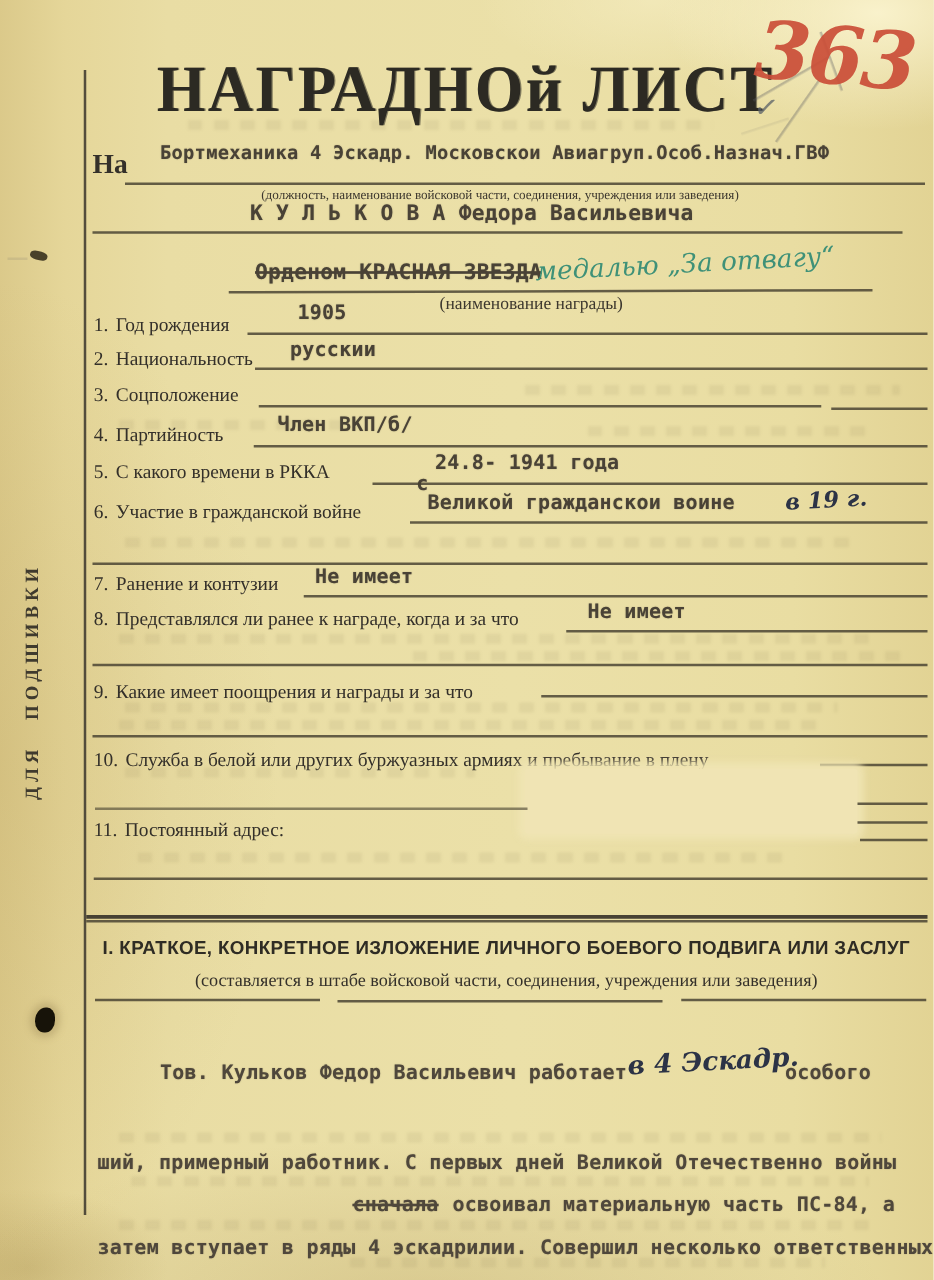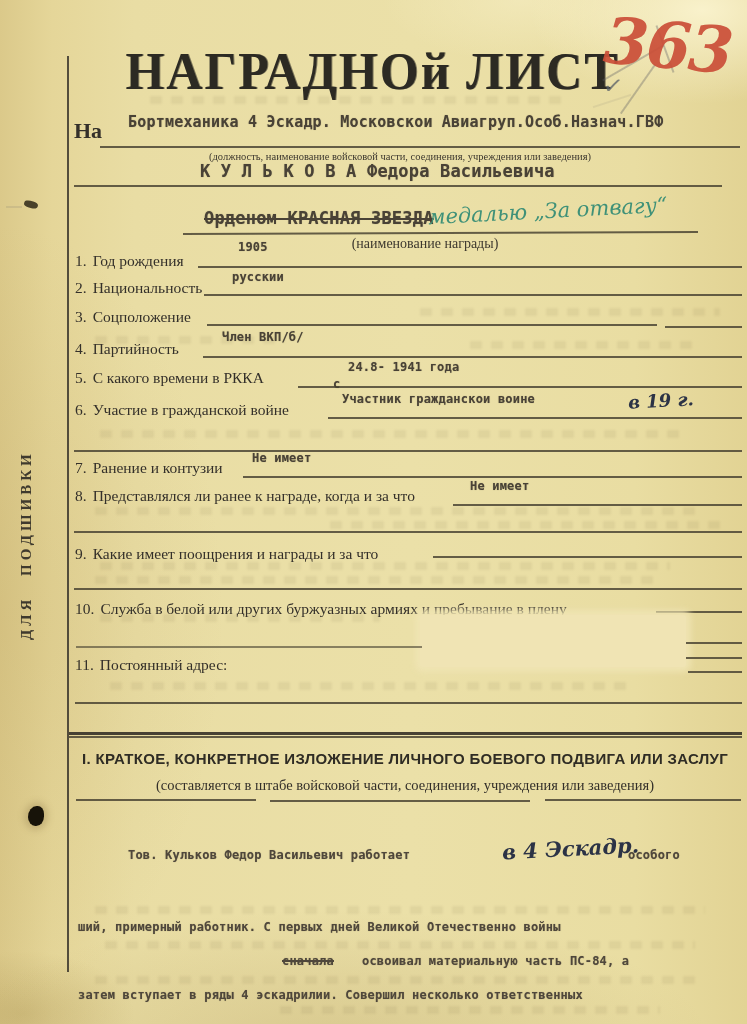--- a/index.html
+++ b/index.html
@@ -13,21 +13,21 @@
       radial-gradient(ellipse 500px 180px at 45% 102%, rgba(168,142,78,.28), rgba(168,142,78,0) 75%),
       radial-gradient(ellipse 160px 90px at 3% 99%, rgba(160,135,70,.3), rgba(160,135,70,0) 70%),
       linear-gradient(90deg,#dbc98a 0,#e5d699 7%,#e9dda4 18%,#ebe0a8 55%,#e9dda2 85%,#e2d394 100%);
   }
   .rule{position:absolute;height:1.6px;background:#45402f;opacity:.82;}
   .rule.thick{height:2.6px;opacity:.92;background:#39342a;}
   .vline{position:absolute;width:2.2px;background:#3a352b;opacity:.85;}
   .label{position:absolute;font-family:"Liberation Serif",serif;font-size:15.5px;color:#34302a;white-space:nowrap;}
   .label .num{margin-right:6px;}
   .caption{position:absolute;font-family:"Liberation Serif",serif;color:#3c372e;text-align:center;white-space:nowrap;}
-  .typed{position:absolute;font-family:"DejaVu Sans Mono",monospace;font-weight:700;font-size:12px;
+  .typed{position:absolute;font-family:"DejaVu Sans Mono",monospace;font-weight:700;font-size:16px;
          color:#494236;white-space:nowrap;letter-spacing:.2px;text-shadow:0 0 1px rgba(73,66,54,.45);filter:blur(.2px);}
   .typed.small{font-size:15px;}
   .typed.body-line{color:#4f473b;}
   .struck{text-decoration:line-through;text-decoration-thickness:2px;}
   .hand-green{position:absolute;font-family:"DejaVu Serif",serif;font-style:italic;font-weight:500;
          font-size:21px;color:#3f9178;transform:rotate(-3deg);white-space:nowrap;}
   .hand-dark{position:absolute;font-family:"DejaVu Serif",serif;font-style:italic;font-weight:600;
          color:#2c3346;white-space:nowrap;transform:rotate(-3deg);}
   .title{position:absolute;font-family:"Liberation Serif",serif;font-weight:bold;font-size:50px;
          letter-spacing:2px;color:#2c2a23;transform:scaleY(1.06);text-align:center;
@@ -120,21 +120,21 @@
   <div class="rule" style="left:203px;top:356px;width:539px;"></div>
 
   <div class="label" style="left:75px;top:369px;">
     <span class="num">5.</span><span>С какого времени в РККА</span></div>
   <div class="typed" style="left:348px;top:360px;">24.8- 1941 года</div>
   <div class="typed" style="left:333px;top:377px;">с</div>
   <div class="rule" style="left:298px;top:386px;width:444px;"></div>
 
   <div class="label" style="left:75px;top:401px;">
     <span class="num">6.</span><span>Участие в гражданской войне</span></div>
-  <div class="typed" style="left:342px;top:392px;">Участник гражданскои воине</div>
+  <div class="typed" style="left:342px;top:392px;">Великой гражданскои воине</div>
   <div class="hand-dark" style="left:628px;top:390px;font-size:18px;">в 19 г.</div>
   <div class="rule" style="left:328px;top:417px;width:414px;"></div>
   <div class="rule" style="left:74px;top:450px;width:668px;"></div>
 
   <div class="label" style="left:75px;top:459px;">
     <span class="num">7.</span><span>Ранение и контузии</span></div>
   <div class="typed" style="left:252px;top:451px;">Не имеет</div>
   <div class="rule" style="left:243px;top:476px;width:499px;"></div>
 
   <div class="label" style="left:75px;top:487px;">

